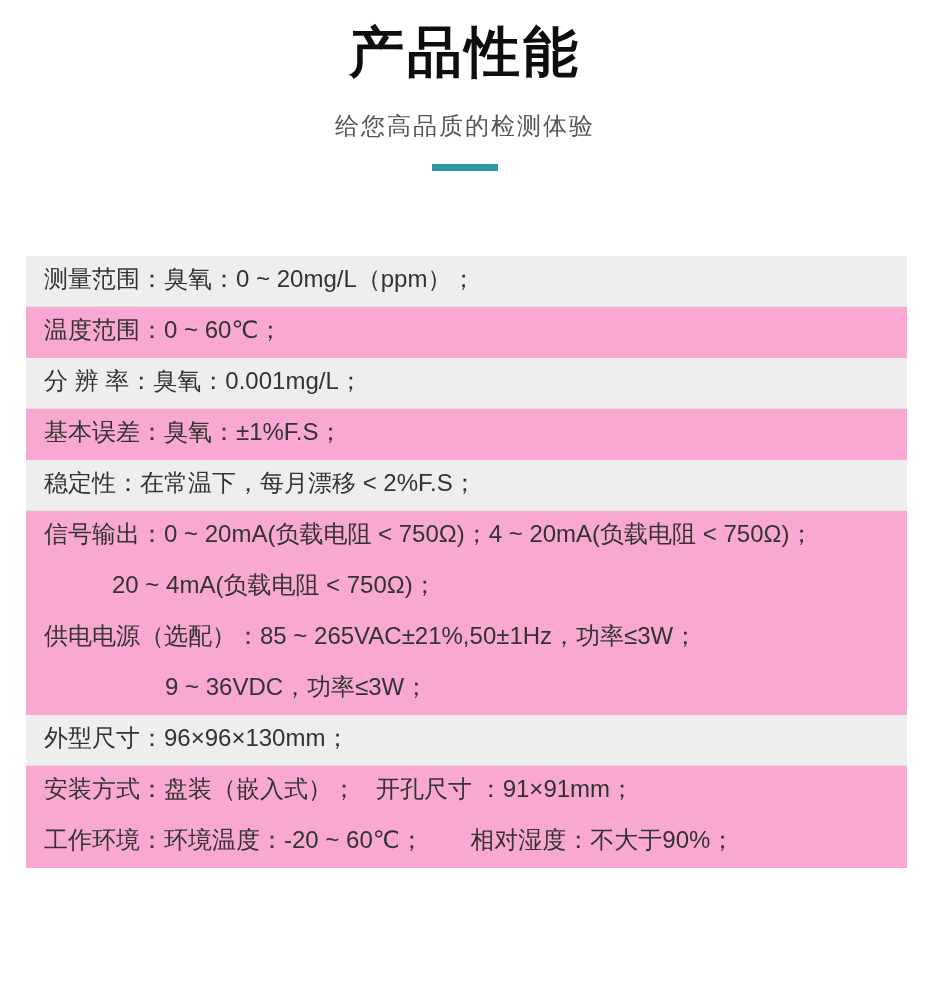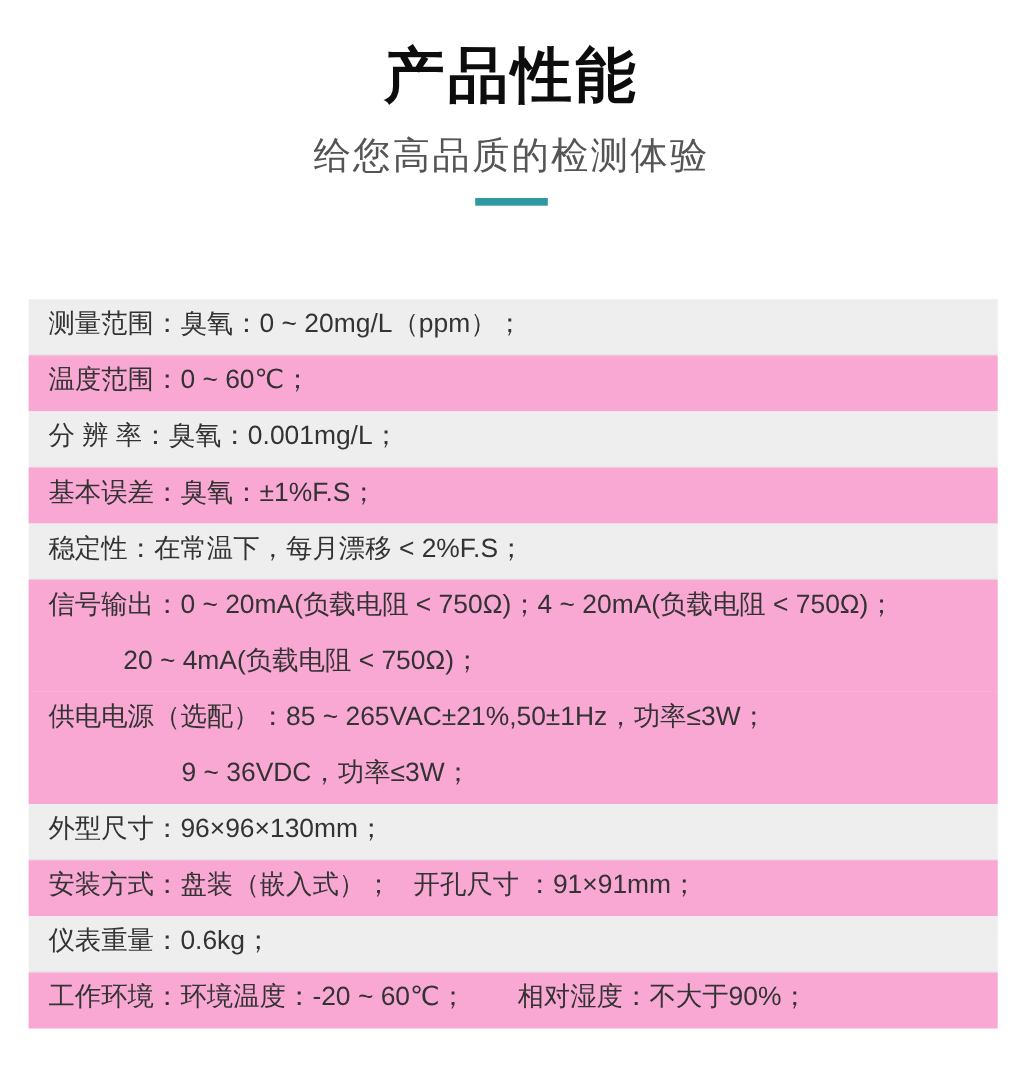--- a/index.html
+++ b/index.html
@@ -4,31 +4,31 @@
 <style>
   * { margin: 0; padding: 0; box-sizing: border-box; }
   html, body { background: #ffffff; }
   body {
     width: 930px;
     height: 987px;
     font-family: "Liberation Sans", "DejaVu Sans", sans-serif;
     color: var(--text, #333333);
     overflow: hidden;
   }
-  .header { text-align: center; padding-top: 38px; }
+  .header { text-align: center; padding-top: 22px; }
   .page-title {
     font-size: 55px;
     line-height: 60px;
     font-weight: 900;
     color: var(--title, #0d0d0d);
     letter-spacing: 3px;
   }
   .page-subtitle {
     margin-top: 28px;
-    font-size: 34px;
+    font-size: 24px;
     line-height: 32px;
     color: var(--subtitle, #555555);
     letter-spacing: 2px;
     font-weight: 400;
   }
   .divider {
     width: 66px;
     height: 7px;
     background: var(--accent, #2f99a1);
     margin: 22px auto 0 auto;
@@ -96,21 +96,18 @@
   </div>
 
   <div class="row shaded">
     <div class="line">外型尺寸：96×96×130mm；</div>
   </div>
 
   <div class="row">
     <div class="line">安装方式：盘装（嵌入式）；   开孔尺寸 ：91×91mm；</div>
   </div>
 
-  <div class="row shaded">
-    <div class="line">仪表重量：0.6kg；</div>
-  </div>
 
   <div class="row">
     <div class="line">工作环境：环境温度：-20 ~ 60℃；       相对湿度：不大于90%；</div>
   </div>
 
 </div>
 
 </body></html>

